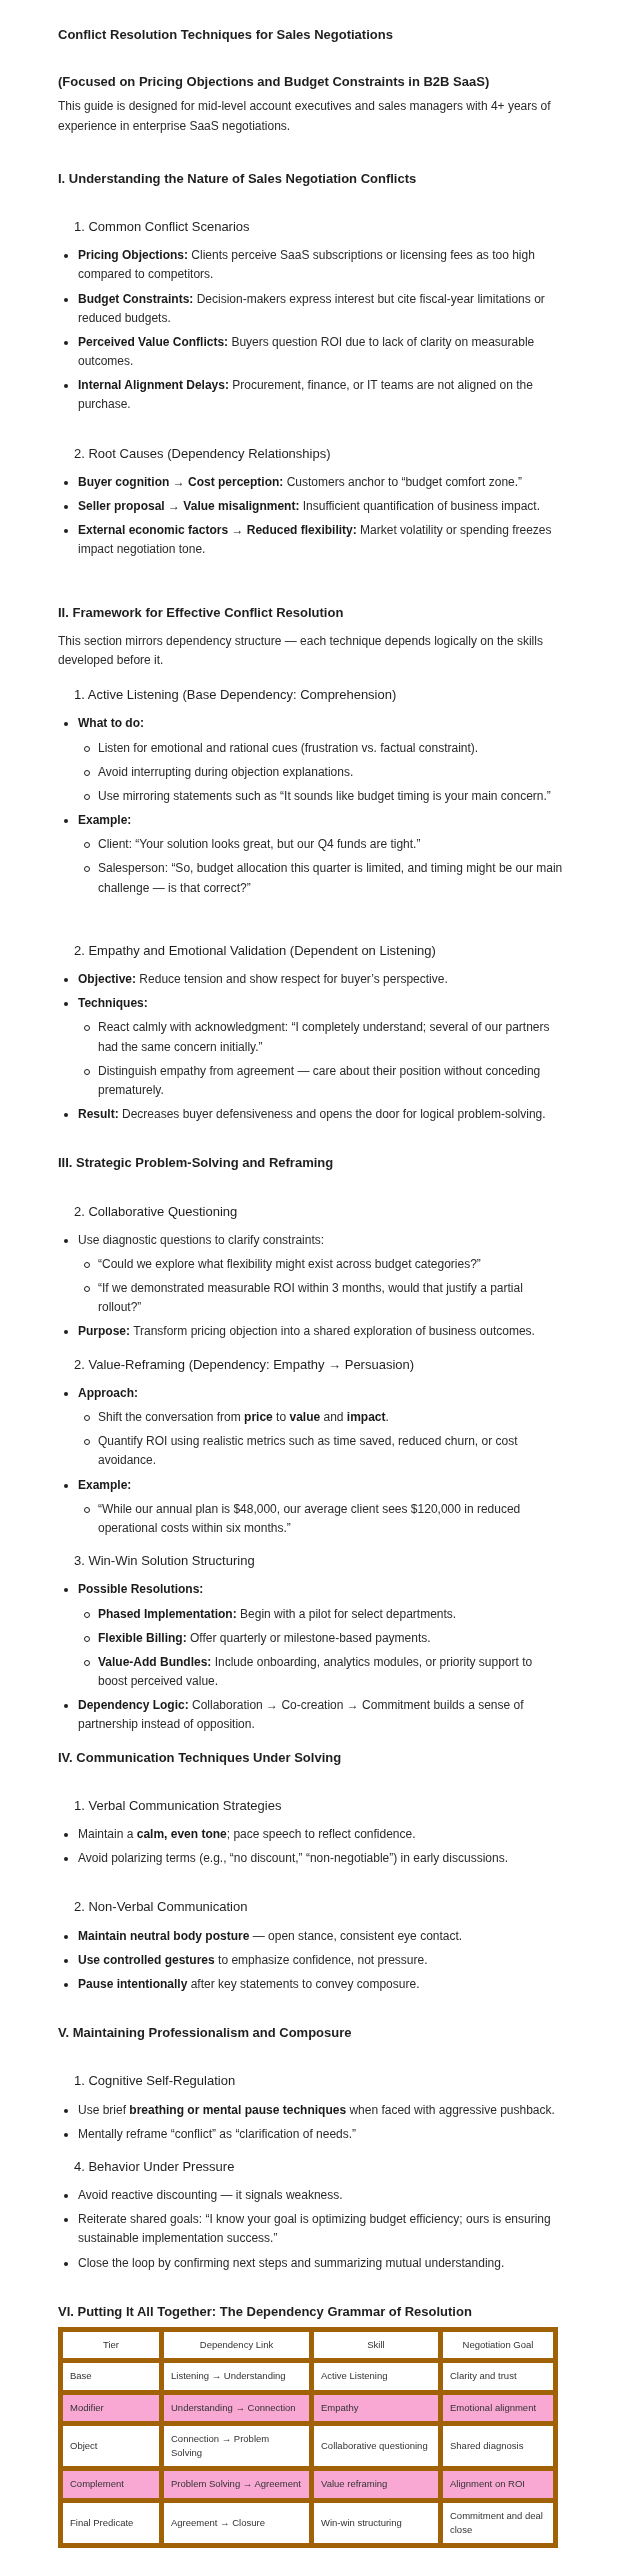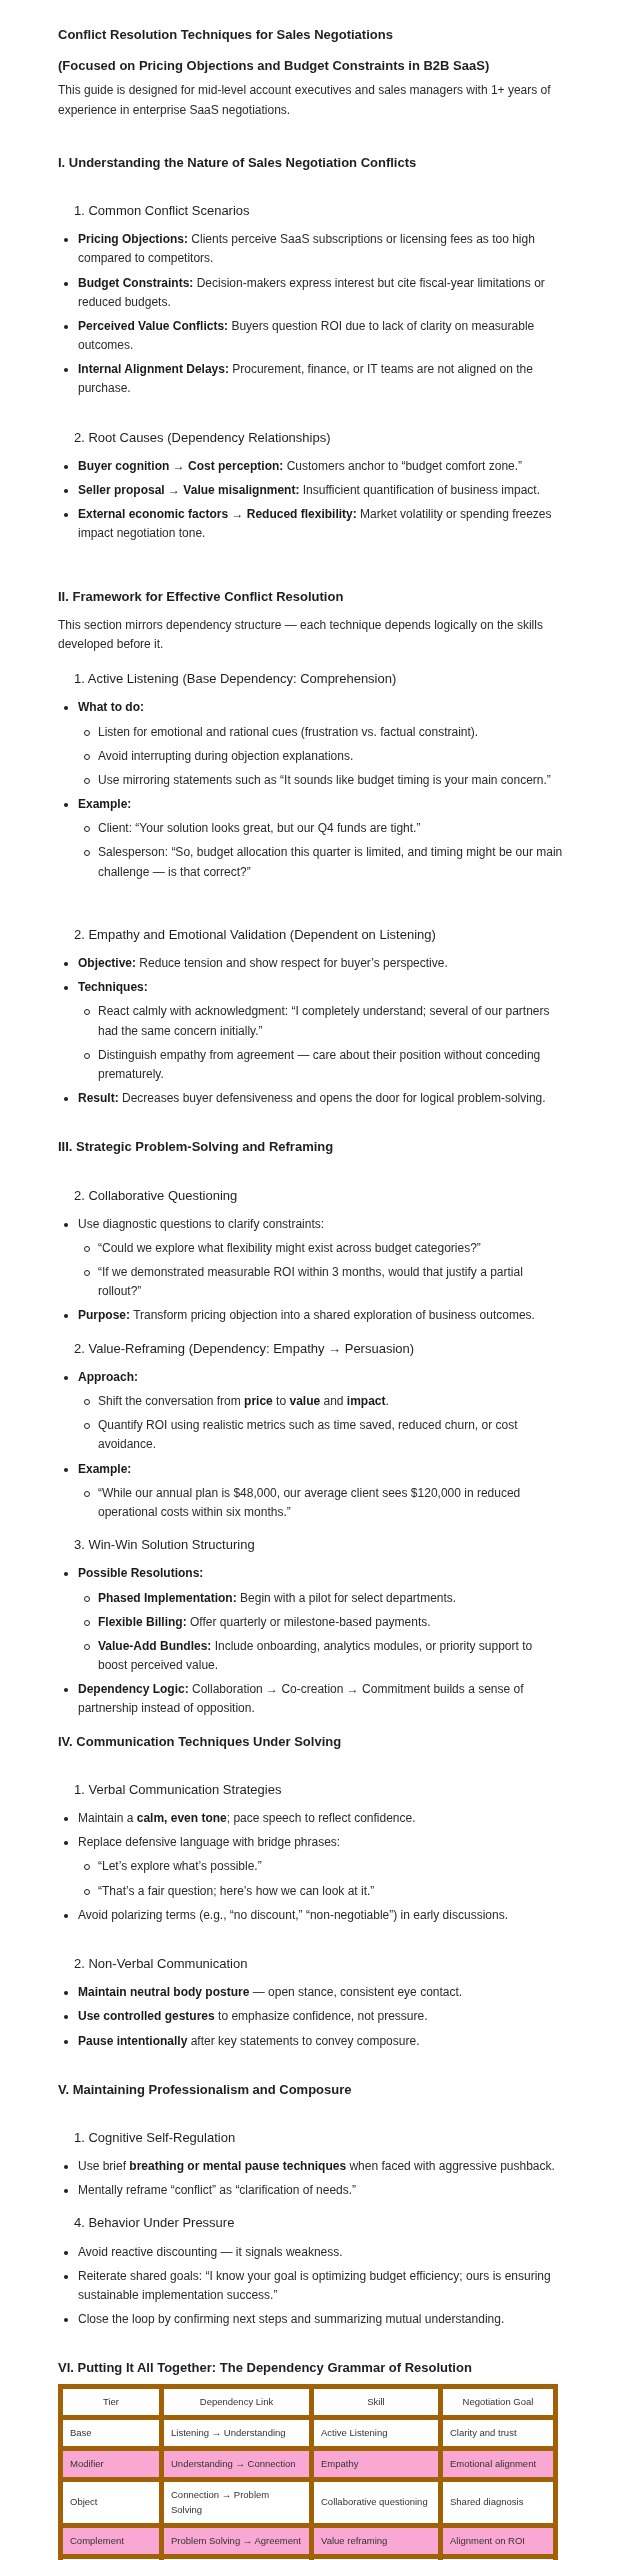--- a/index.html
+++ b/index.html
@@ -7,21 +7,21 @@
     body {
       width: 626px;
       height: 2560px;
       font-family: "Liberation Sans", "DejaVu Sans", sans-serif;
       color: #1f1f1f;
       font-size: 12px;
       line-height: 1.6;
       overflow: hidden;
     }
     .doc { padding: 26px 62px 0 58px; }
-    .title { font-size: 13px; font-weight: bold; margin: 0 0 13px 0; line-height: 1.4; }
+    .title { font-size: 13px; font-weight: bold; margin: 0 0 29px 0; line-height: 1.4; }
     .subtitle { font-size: 13px; font-weight: bold; margin: 0 0 6px 0; line-height: 1.4; }
     p { margin: 0 0 10px 0; color: #2a2a2a; }
     .intro { margin-bottom: 34px; }
     h2.sec { font-size: 13px; font-weight: bold; margin: 0 0 30px 0; line-height: 1.4; }
     h3.sub { font-size: 13px; font-weight: normal; margin: 0 0 10px 16px; line-height: 1.4; }
     ul, ol { margin: 0 0 14px 0; padding-left: 0; list-style: none; }
     li { position: relative; margin: 0 0 5px 0; color: #2a2a2a; }
     ul.l1 > li { padding-left: 20px; }
     ul.l1 > li::before {
       content: ""; position: absolute; left: 6px; top: 8px;
@@ -48,21 +48,21 @@
     td.c2 { width: 150px; }
     td.c3 { width: 129px; }
   </style>
 </head>
 <body>
 
 <div class="doc">
 
   <div class="title">Conflict Resolution Techniques for Sales Negotiations</div>
   <div class="subtitle">(Focused on Pricing Objections and Budget Constraints in B2B SaaS)</div>
-  <p class="intro">This guide is designed for mid-level account executives and sales managers with 1+ years of experience in enterprise SaaS negotiations.</p>
+  <p class="intro">This guide is designed for mid-level account executives and sales managers with 4+ years of experience in enterprise SaaS negotiations.</p>
 
   <h2 class="sec">I. Understanding the Nature of Sales Negotiation Conflicts</h2>
   <h3 class="sub">1. Common Conflict Scenarios</h3>
   <ul class="l1">
     <li><b>Pricing Objections:</b><span> Clients perceive SaaS subscriptions or licensing fees as too high compared to competitors.</span></li>
     <li><b>Budget Constraints:</b><span> Decision-makers express interest but cite fiscal-year limitations or reduced budgets.</span></li>
     <li><b>Perceived Value Conflicts:</b><span> Buyers question ROI due to lack of clarity on measurable outcomes.</span></li>
     <li><b>Internal Alignment Delays:</b><span> Procurement, finance, or IT teams are not aligned on the purchase.</span></li>
   </ul>
   <div class="gap-md"></div>
@@ -140,26 +140,20 @@
         <li><b>Value-Add Bundles:</b><span> Include onboarding, analytics modules, or priority support to boost perceived value.</span></li>
       </ul>
     </li>
     <li><b>Dependency Logic:</b><span> Collaboration → Co-creation → Commitment builds a sense of partnership instead of opposition.</span></li>
   </ul>
 
   <h2 class="sec">IV. Communication Techniques Under Solving</h2>
   <h3 class="sub">1. Verbal Communication Strategies</h3>
   <ul class="l1">
     <li><span>Maintain a </span><b>calm, even tone</b><span>; pace speech to reflect confidence.</span></li>
-    <li><span>Replace defensive language with bridge phrases:</span>
-      <ul class="l2">
-        <li>“Let’s explore what’s possible.”</li>
-        <li>“That’s a fair question; here’s how we can look at it.”</li>
-      </ul>
-    </li>
     <li>Avoid polarizing terms (e.g., “no discount,” “non-negotiable”) in early discussions.</li>
   </ul>
   <div class="gap-md"></div>
   <h3 class="sub">2. Non-Verbal Communication</h3>
   <ul class="l1">
     <li><b>Maintain neutral body posture</b><span> — open stance, consistent eye contact.</span></li>
     <li><b>Use controlled gestures</b><span> to emphasize confidence, not pressure.</span></li>
     <li><b>Pause intentionally</b><span> after key statements to convey composure.</span></li>
   </ul>
   <div class="gap-md"></div>

